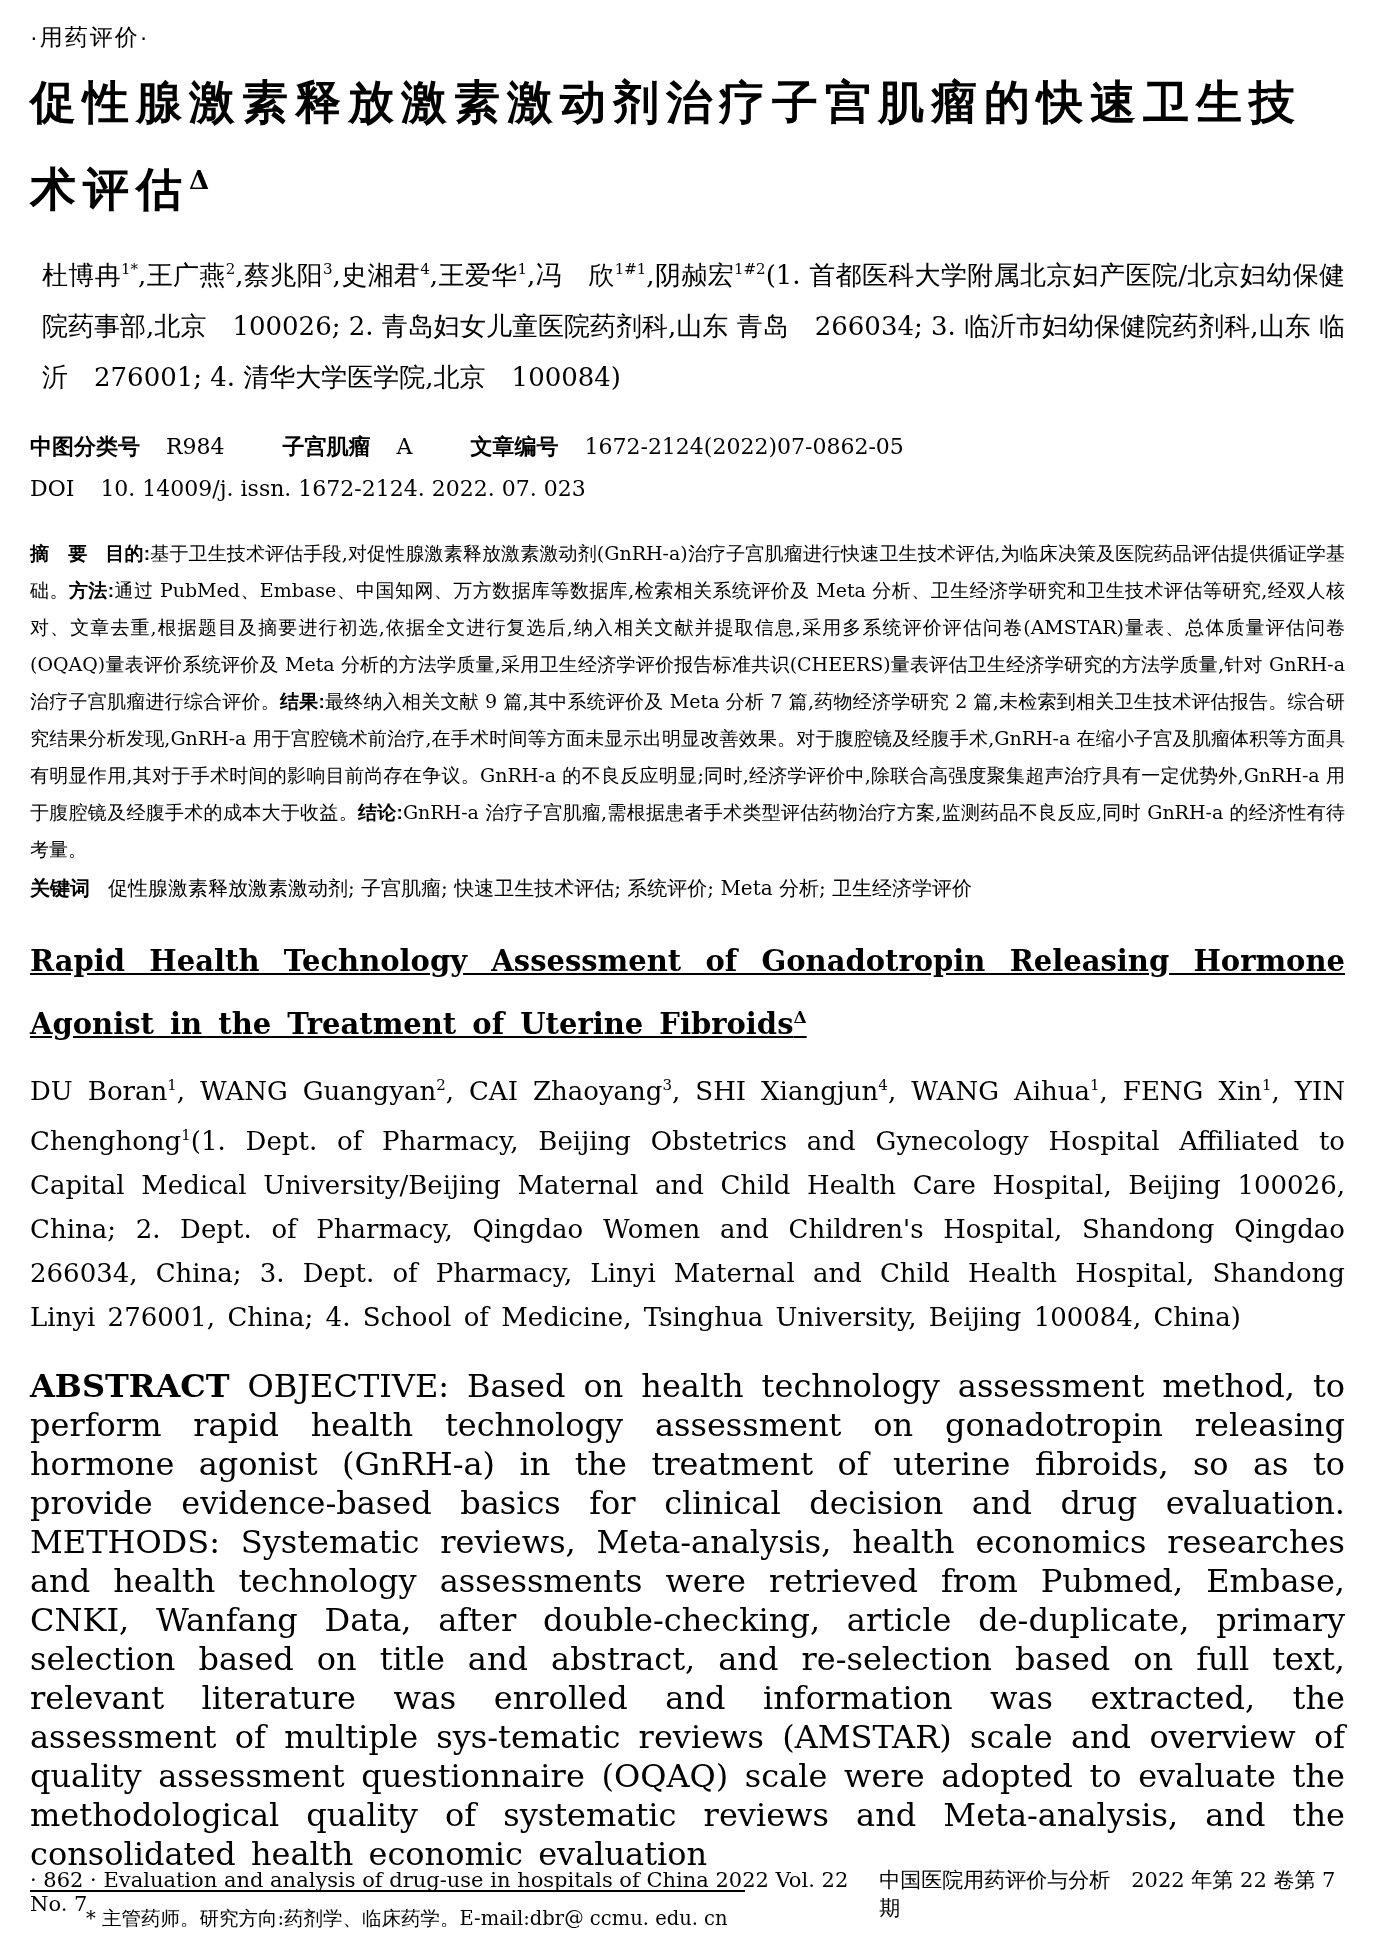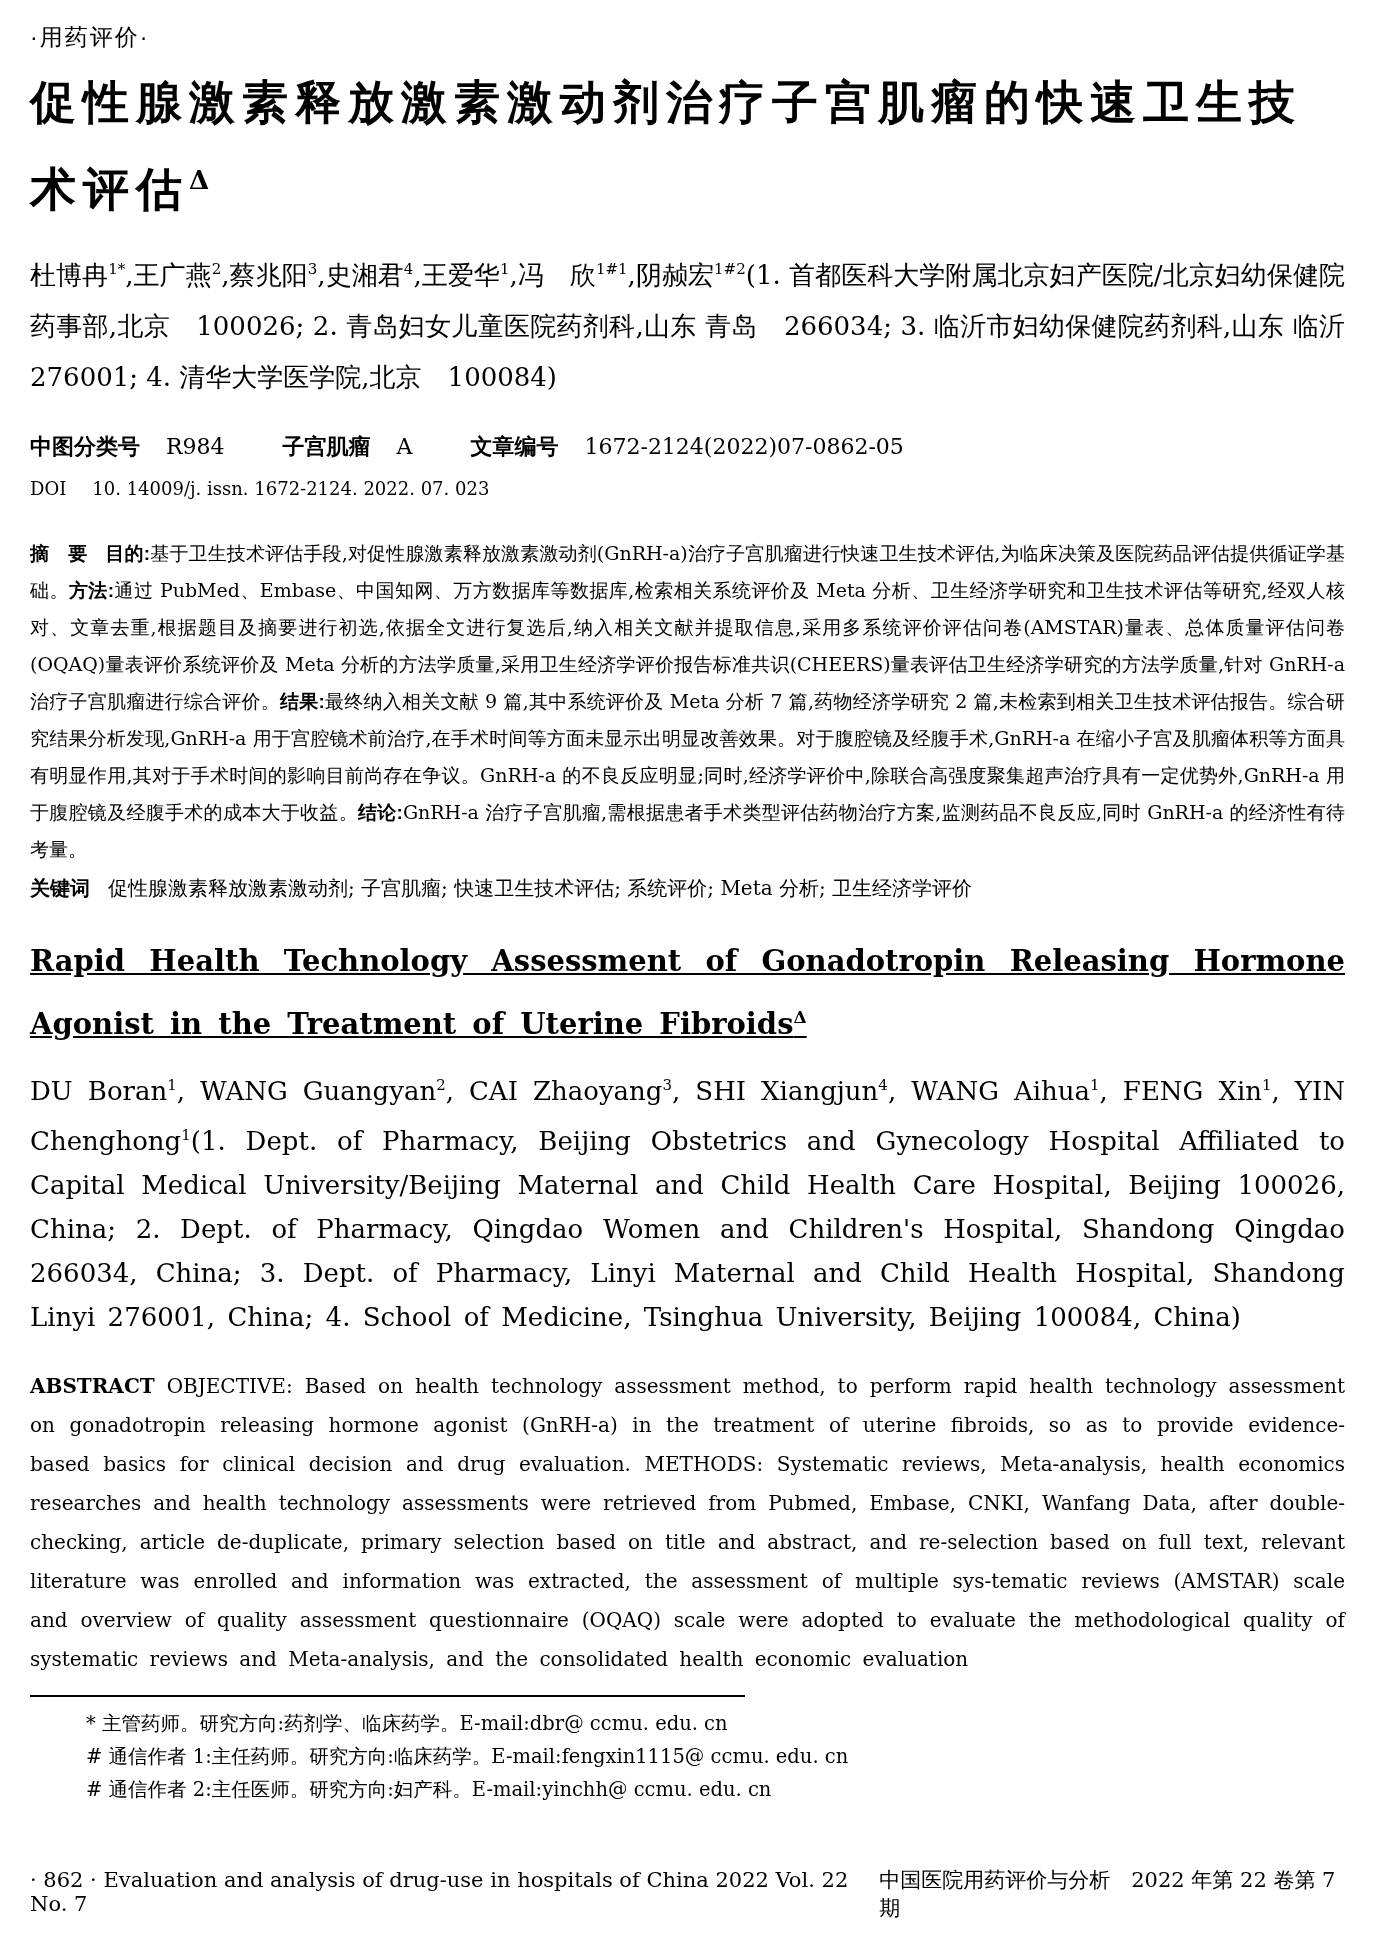--- a/index.html
+++ b/index.html
@@ -7,37 +7,37 @@
     width:1375px;height:1940px;background:#ffffff;color:#000000;
     font-family:"DejaVu Serif", serif;position:relative;overflow:hidden;
   }
   .page{padding:22px 30px 0 30px;}
   .section-label{font-family:"Liberation Sans", sans-serif;font-size:23px;letter-spacing:2px;}
   .title-cn{
     font-size:46px;font-weight:bold;line-height:78px;letter-spacing:7px;
     margin:10px 0 0 0;font-family:"DejaVu Serif", serif;
   }
   .title-cn sup{font-size:26px;letter-spacing:0;}
-  .authors-cn{font-size:26px;line-height:51px;margin:16px 0 0 0;text-align:justify;}
+  .authors-cn{font-size:26px;line-height:51px;margin:16px 0 0 12px;text-align:justify;}
   .authors-cn sup{font-size:15px;}
   .meta{margin-top:28px;font-size:22px;line-height:32px;}
   .meta .lab{font-family:"Liberation Sans", sans-serif;font-weight:bold;margin-right:26px;}
   .meta .val{margin-right:58px;}
-  .doi-line{font-size:18px;line-height:32px;margin-top:10px;}
+  .doi-line{font-size:22px;line-height:32px;margin-top:10px;}
   .doi-line .lab{margin-right:26px;}
   .abstract-cn{margin:30px 0 0 0;font-size:19px;line-height:37px;text-align:justify;}
   .abstract-cn .lab{font-family:"Liberation Sans", sans-serif;font-weight:bold;margin-right:18px;}
   .abstract-cn b{font-family:"Liberation Sans", sans-serif;font-weight:bold;}
   .keywords{margin:2px 0 0 0;font-size:20px;line-height:37px;text-align:justify;}
   .keywords .lab{font-family:"Liberation Sans", sans-serif;font-weight:bold;margin-right:18px;}
   .title-en{margin:26px 0 0 0;font-size:29px;font-weight:bold;line-height:56px;text-align:justify;word-spacing:6px;text-decoration:underline;}
   .title-en sup{font-size:17px;}
   .authors-en{margin:12px 0 0 0;font-size:26px;line-height:44px;text-align:justify;word-spacing:4px;}
   .authors-en sup{font-size:15px;}
-  .abstract-en{margin:28px 0 0 0;font-size:20px;line-height:39px;text-align:justify;word-spacing:5px;}
+  .abstract-en{margin:28px 0 0 0;font-size:32px;line-height:39px;text-align:justify;word-spacing:5px;}
   .abstract-en b{font-weight:bold;}
   .fn-rule{border:none;border-top:2px solid #000;width:715px;margin:16px 0 10px 0;}
   .footnotes{font-size:19.5px;line-height:33px;}
   .fn-funding{margin:0;text-indent:56px;text-align:justify;}
   .fn-note{margin:0;padding-left:56px;}
   .footer{
     position:absolute;left:30px;right:30px;bottom:18px;
     display:flex;justify-content:flex-start;align-items:baseline;font-size:21px;
   }
   sup{vertical-align:super;}

